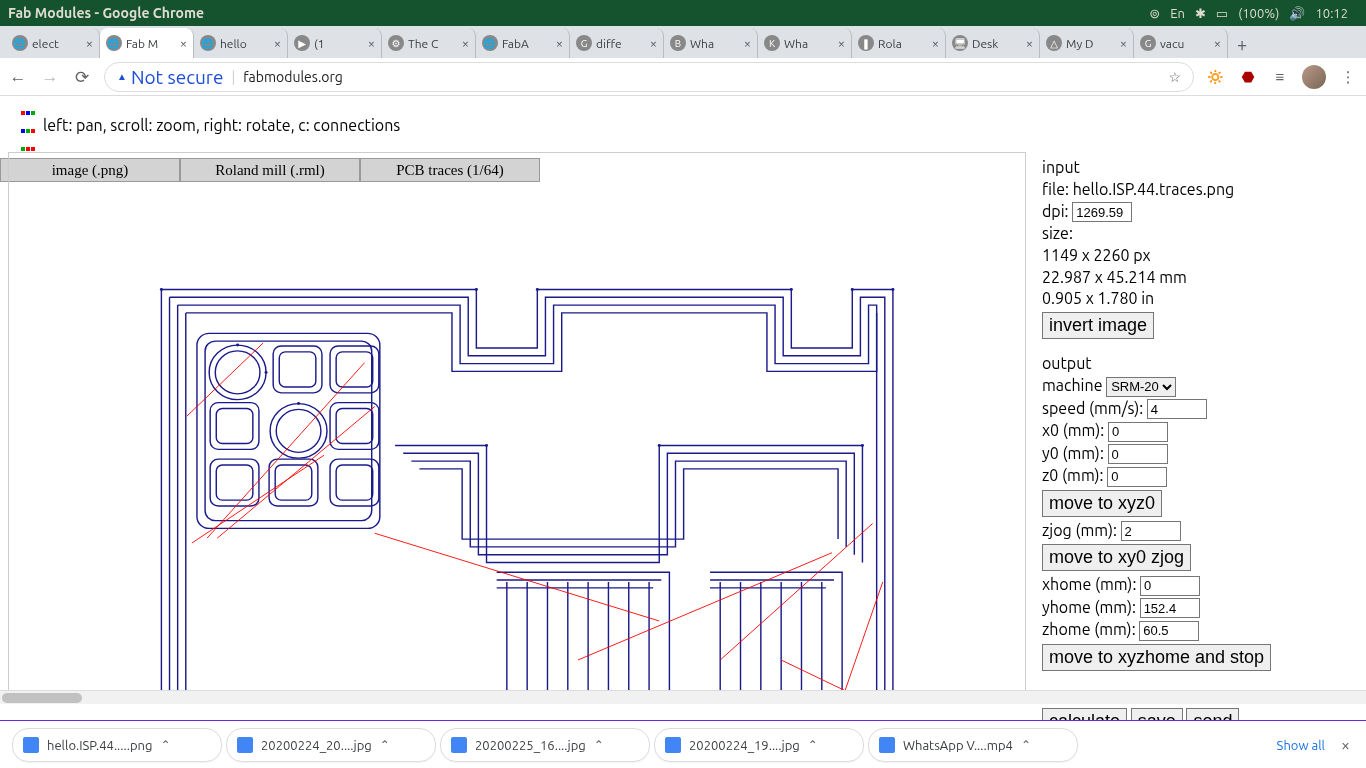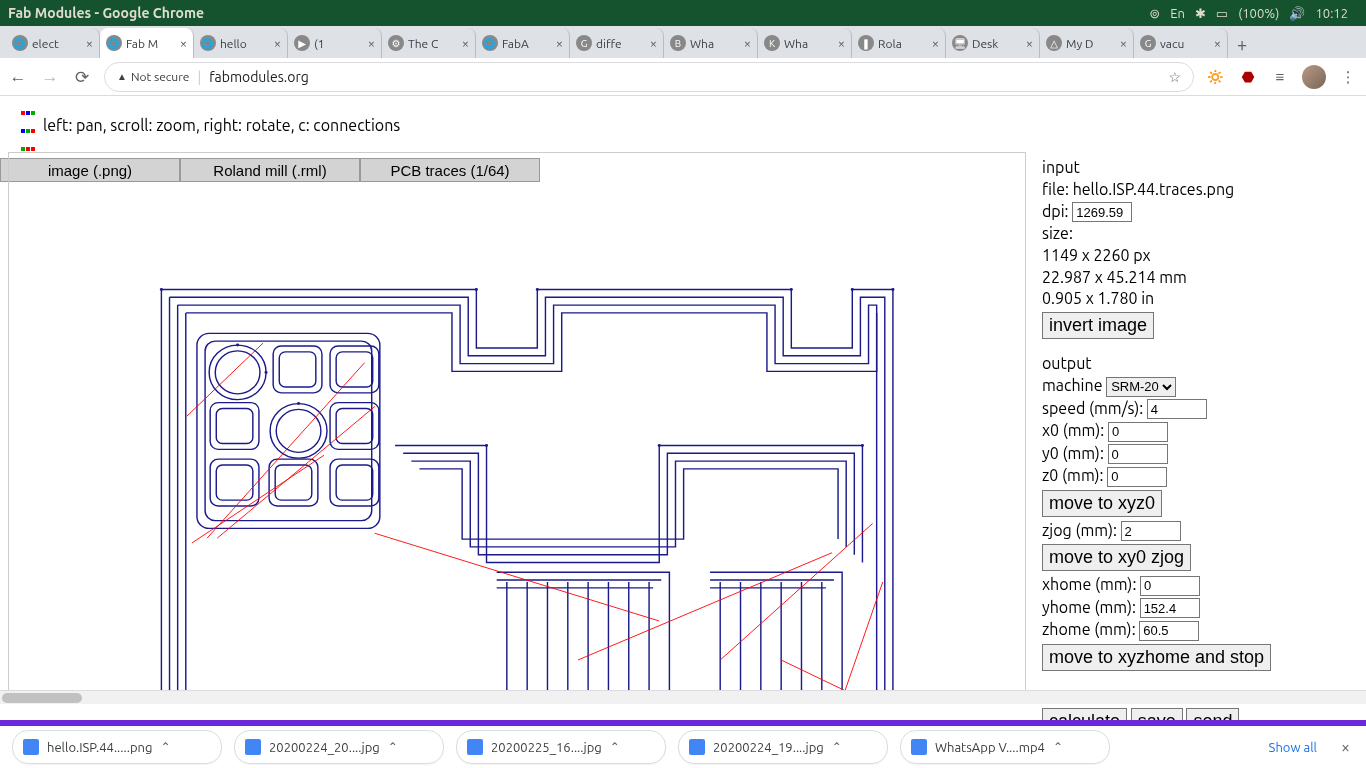--- a/index.html
+++ b/index.html
@@ -13,47 +13,47 @@
 .ctab.active{background:#fff}
 .ctab .favicon{width:16px;height:16px;border-radius:50%;background:#888;flex:0 0 16px;font-size:10px;color:#fff;display:flex;align-items:center;justify-content:center}
 .ctab .ttxt{flex:1;overflow:hidden;white-space:nowrap;text-overflow:clip}
 .ctab .close{font-size:13px;color:#5f6368}
 .newtab{width:28px;height:28px;display:flex;align-items:center;justify-content:center;font-size:18px;color:#5f6368}
 .chrome-toolbar{height:38px;background:#fff;display:flex;align-items:center;padding:0 8px;gap:12px;border-bottom:1px solid #dadce0}
 .navbtn{width:20px;height:20px;display:flex;align-items:center;justify-content:center;color:#5f6368;font-size:17px}
 .navbtn.dis{color:#b6b8ba}
 .omnibox{flex:1;height:30px;border:1px solid #dadce0;border-radius:15px;display:flex;align-items:center;padding:0 12px;font-size:14px;gap:8px;background:#f1f3f4}
 .omnibox{background:#fff}
-.notsecure{color:#404040;display:flex;align-items:center;gap:4px;font-size:12px}
+.notsecure{color:#1d4ed8;display:flex;align-items:center;gap:4px;font-size:19px}
 .notsecure::before{content:"▲";font-size:10px}
 .omnibox .sep{color:#ccc}
 .omnibox .url{color:#202124}
 .omnibox .star{margin-left:auto;color:#5f6368}
 .tb-icon{width:20px;height:20px;display:flex;align-items:center;justify-content:center;color:#5f6368;font-size:15px}
 .avatar{width:24px;height:24px;border-radius:50%;background:linear-gradient(135deg,#b98 0,#765 100%)}
 .content{position:relative;height:606px;background:#fff}
 .hint{padding:4px 20px;font-size:16px;color:#000;font-family:"Times New Roman",serif}
 .apps{display:inline-block;vertical-align:middle;margin-right:4px}
 .apps span{display:inline-block;width:4px;height:4px;background:#f00;margin:0.5px}
 .apps span:nth-child(2),.apps span:nth-child(5),.apps span:nth-child(8){background:#00f}
 .apps span:nth-child(3),.apps span:nth-child(6),.apps span:nth-child(9){background:#0a0}
 .modtabs{display:flex;background:#fff}
-.modtab{width:180px;height:24px;background:#d3d3d3;border:1px solid #999;display:flex;align-items:center;justify-content:center;font-size:15px;font-family:Liberation Sans, sans-serif}
+.modtab{width:180px;height:24px;background:#d3d3d3;border:1px solid #999;display:flex;align-items:center;justify-content:center;font-size:15px;font-family:Liberation Serif, serif}
 .canvas-wrap{position:absolute;left:8px;top:56px;right:340px;bottom:2px;border:1px solid #ccc}
 .canvas-wrap svg{width:100%;height:100%}
 .panel{position:absolute;right:4px;top:60px;width:320px;font-family:"Times New Roman",serif;font-size:16px;line-height:1.3;color:#000}
 .panel b{font-weight:normal}
 .panel input[type=text]{font-family:Arial,sans-serif;font-size:13px;border:1px solid #767676;padding:1px 3px;width:60px;height:20px}
 .panel input.wide{width:160px}
 .panel select{font-family:Arial,sans-serif;font-size:13px;border:1px solid #767676;background:#efefef;height:20px}
 .panel button{font-family:Arial,sans-serif;font-size:18px;border:1px solid #767676;background:#efefef;padding:2px 6px;margin:2px 0}
 .panel .row{margin:1px 0}
 .hscroll{position:absolute;left:0;right:0;bottom:64px;height:14px;background:#f1f1f1;border-top:1px solid #dadce0}
 .hscroll .thumb{position:absolute;left:2px;top:2px;width:80px;height:10px;background:#c1c1c1;border-radius:5px}
-.dlbar{position:absolute;left:0;right:0;bottom:0;height:48px;background:#fff;border-top:6px solid #6d28d9;display:flex;align-items:center;padding:0 12px;gap:12px}
+.dlbar{position:absolute;left:0;right:0;bottom:0;height:48px;background:#fff;border-top:1px solid #6d28d9;display:flex;align-items:center;padding:0 12px;gap:4px}
 .dlitem{height:34px;min-width:210px;border:1px solid #dadce0;border-radius:16px;display:flex;align-items:center;padding:0 10px;gap:8px;font-size:13px;color:#3c4043;box-shadow:0 1px 1px rgba(0,0,0,.05)}
 .dlitem .ficon{width:16px;height:16px;background:#4285f4;border-radius:2px}
 .dlitem .chev{color:#5f6368;font-size:12px}
 .dlbar .spacer{flex:1}
 .showall{font-size:13px;color:#1a73e8;padding:4px 8px}
 .dlclose{color:#5f6368;font-size:16px;padding:0 4px}
 </style>
 </head>
 <body>
 

